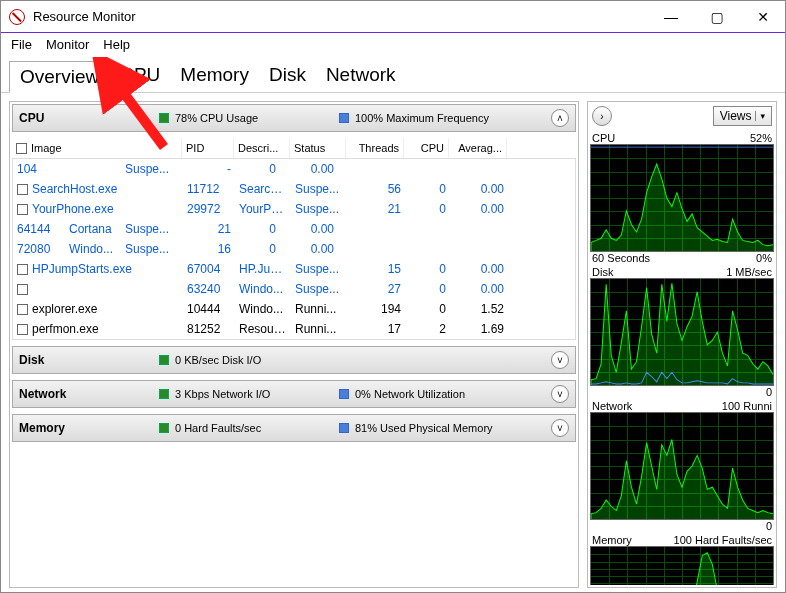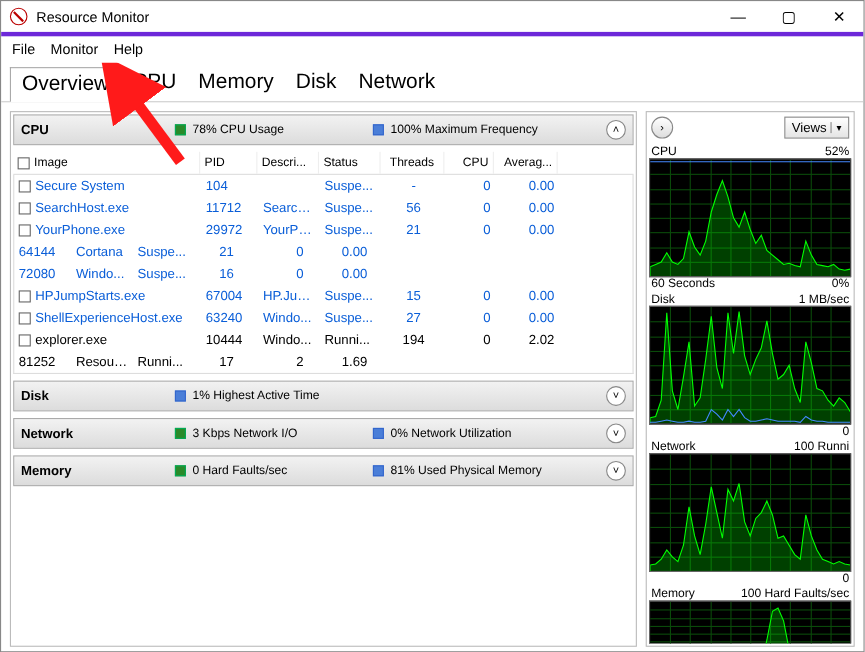--- a/index.html
+++ b/index.html
@@ -1,17 +1,17 @@
 <!DOCTYPE html>
 <html><head>
 <meta charset="utf-8">
 <style>
 * { box-sizing: border-box; margin: 0; padding: 0; }
 body { font-family: "Segoe UI", Tahoma, sans-serif; font-size: 12px; background: #fff; width: 786px; height: 593px; overflow: hidden; border: 1px solid #888; position: relative; }
-.titlebar { display: flex; align-items: center; height: 32px; padding: 0 8px; border-bottom: 4px solid #6d28d9; }
+.titlebar { display: flex; align-items: center; height: 32px; padding: 0 8px; border-bottom: 1px solid #6d28d9; }
 .titlebar .app-icon { width: 16px; height: 16px; border: 1.5px solid #b00; border-radius: 50%; position: relative; margin-right: 8px; }
 .titlebar .app-icon::after { content: ""; position: absolute; width: 12px; height: 1.5px; background: #b00; top: 50%; left: 50%; transform: translate(-50%,-50%) rotate(45deg); }
 .titlebar .title { font-size: 13px; }
 .winbtns { margin-left: auto; display: flex; gap: 18px; }
 .winbtn { width: 28px; height: 28px; display: flex; align-items: center; justify-content: center; font-size: 14px; cursor: pointer; }
 .menubar { display: flex; gap: 14px; padding: 4px 10px; font-size: 13px; }
 .menubar span { cursor: pointer; }
 .tabbar { display: flex; padding: 4px 8px 0 8px; border-bottom: 1px solid #ccc; }
 .tab { padding: 4px 10px; font-size: 19px; cursor: pointer; }
 .tab.active { border: 1px solid #aaa; border-bottom: 1px solid #fff; background: #fff; position: relative; top: 1px; }
@@ -28,21 +28,21 @@
 .thead { display: flex; border-bottom: 1px solid #ddd; background: #fff; }
 .thead .cell { padding: 4px 4px; border-right: 1px solid #eee; font-size: 11px; white-space: nowrap; overflow: hidden; text-overflow: ellipsis; cursor: pointer; }
 .rows { overflow: hidden; border: 1px solid #ddd; border-top: none; }
 .row { display: flex; padding: 1px 0; }
 .row .cell { padding: 2px 4px; white-space: nowrap; overflow: hidden; text-overflow: ellipsis; font-size: 12px; }
 .row.link .cell { color: #0a5ed8; }
 .c0 { width: 170px; display: flex; align-items: center; gap: 4px; }
 .c1 { width: 52px; }
 .c2 { width: 56px; }
 .c3 { width: 56px; }
-.c4 { width: 58px; text-align: center; }
+.c4 { width: 58px; text-align: right; }
 .c5 { width: 45px; text-align: right; }
 .c6 { width: 58px; text-align: right; }
 .chk { width: 11px; height: 11px; border: 1px solid #666; flex-shrink: 0; }
 .rightcol .toprow { display: flex; align-items: center; gap: 6px; padding: 2px 2px 6px 2px; }
 .navbtn { width: 20px; height: 20px; border: 1px solid #888; border-radius: 50%; background: linear-gradient(#fff,#ddd); display: flex; align-items: center; justify-content: center; font-size: 10px; cursor: pointer; }
 .viewsbtn { margin-left: auto; border: 1px solid #888; background: linear-gradient(#fff,#e4e4e4); padding: 2px 6px; display: flex; align-items: center; gap: 4px; cursor: pointer; font-size: 12px; }
 .viewsbtn .dd { border-left: 1px solid #888; padding-left: 4px; font-size: 9px; }
 .charts { flex: 1; overflow: hidden; display: flex; flex-direction: column; gap: 2px; }
 .chartblk { display: flex; flex-direction: column; }
 .clabels { display: flex; justify-content: space-between; font-size: 11px; padding: 0 2px; }
@@ -106,24 +106,20 @@
           </div>
         <div class="cell c1">PID</div>
         <div class="cell c2">Descri...</div>
         <div class="cell c3">Status</div>
         <div class="cell c4">Threads</div>
         <div class="cell c5">CPU</div>
         <div class="cell c6">Averag...</div>
       </div>
       <div class="rows" id="cpu-rows">
           <div class="row link">
-            <div class="cell c0">
-              <span class="chk"></span>
-              <span>Secure System</span>
-            </div>
   <div class="cell c1">104</div>
             <div class="cell c2"></div>
             <div class="cell c3">Suspe...</div>
   <div class="cell c4">-</div>
             <div class="cell c5">0</div>
             <div class="cell c6">0.00</div>
           </div>
           <div class="row link">
             <div class="cell c0">
               <span class="chk"></span>
@@ -172,57 +168,60 @@
   <div class="cell c1">67004</div>
             <div class="cell c2">HP.Jum...</div>
             <div class="cell c3">Suspe...</div>
   <div class="cell c4">15</div>
             <div class="cell c5">0</div>
             <div class="cell c6">0.00</div>
           </div>
           <div class="row link">
             <div class="cell c0">
               <span class="chk"></span>
-              <span>ShellExperienceHost.exe</span>
             </div>
   <div class="cell c1">63240</div>
             <div class="cell c2">Windo...</div>
             <div class="cell c3">Suspe...</div>
   <div class="cell c4">27</div>
             <div class="cell c5">0</div>
             <div class="cell c6">0.00</div>
           </div>
           <div class="row">
             <div class="cell c0">
               <span class="chk"></span>
               <span>explorer.exe</span>
             </div>
   <div class="cell c1">10444</div>
             <div class="cell c2">Windo...</div>
             <div class="cell c3">Runni...</div>
   <div class="cell c4">194</div>
             <div class="cell c5">0</div>
-            <div class="cell c6">2.02</div>
+            <div class="cell c6">1.52</div>
           </div>
           <div class="row">
+            <div class="cell c0">
+              <span class="chk"></span>
+              <span>perfmon.exe</span>
+            </div>
   <div class="cell c1">81252</div>
             <div class="cell c2">Resour...</div>
             <div class="cell c3">Runni...</div>
   <div class="cell c4">17</div>
             <div class="cell c5">2</div>
             <div class="cell c6">1.69</div>
           </div>
         </div>
     </div>
 
     <div class="panelhead">
       <span class="pname">Disk</span>
       <span class="stat">
-          <span class="sq blue"></span>
-          <span>1% Highest Active Time</span>
+          <span class="sq green"></span>
+          <span>0 KB/sec Disk I/O</span>
         </span>
       <span class="chev">˅</span>
     </div>
 
     <div class="panelhead">
       <span class="pname">Network</span>
       <span class="stat">
           <span class="sq green"></span>
           <span>3 Kbps Network I/O</span>
         </span>

